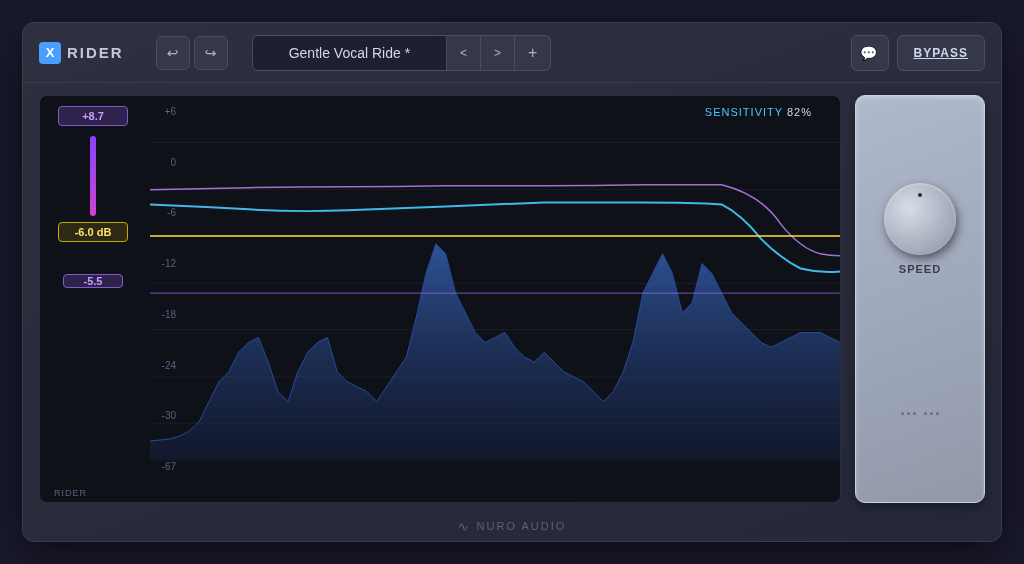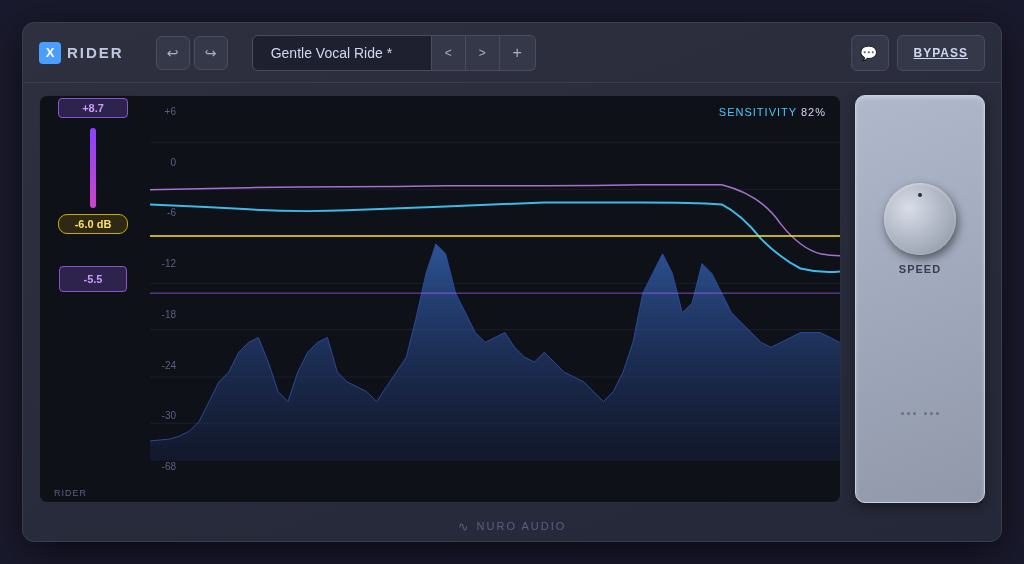--- a/index.html
+++ b/index.html
@@ -78,21 +78,21 @@
       align-items: center;
       gap: 0;
       margin-left: 12px;
     }
     .preset-name {
       background: #1e2030;
       border: 1px solid #4a4d60;
       border-radius: 6px 0 0 6px;
       color: #d0d8f0;
       font-size: 14px;
-      padding: 6px 18px;
+      padding: 6px 36px;
       height: 36px;
       display: flex;
       align-items: center;
       min-width: 180px;
     }
     .nav-btn {
       width: 34px;
       height: 36px;
       background: #353848;
       border: 1px solid #4a4d60;
@@ -164,21 +164,21 @@
       flex: 1;
       background: #0f1118;
       border-radius: 8px;
       border: 1px solid #2a2d3a;
       position: relative;
       overflow: hidden;
     }
     .sensitivity-label {
       position: absolute;
       top: 10px;
-      right: 14px;
+      right: 28px;
       font-size: 11px;
       letter-spacing: 1px;
       color: #4ac8ff;
     }
     .sensitivity-value {
       color: #d0d8f0;
     }
     
     .db-scale {
       position: absolute;
@@ -198,21 +198,21 @@
     .db-text {
       color: #5a6080;
       font-size: 10px;
       width: 26px;
       text-align: right;
     }
     
     .input-strip {
       position: absolute;
       left: 8px;
-      top: 2px;
+      top: 10px;
       bottom: 20px;
       width: 90px;
       display: flex;
       flex-direction: column;
       align-items: center;
       gap: 6px;
     }
     .level-badge {
       background: rgba(120,80,200,0.3);
       border: 1px solid #8855cc;
@@ -220,37 +220,37 @@
       color: #cc99ff;
       font-size: 11px;
       padding: 3px 8px;
       font-weight: 600;
       width: 70px;
       text-align: center;
     }
     .threshold-badge {
       background: rgba(220,180,0,0.15);
       border: 1.5px solid #ccaa00;
-      border-radius: 9px;
+      border-radius: 4px;
       color: #ffe066;
       font-size: 11px;
       padding: 3px 8px;
       font-weight: 600;
       width: 70px;
       text-align: center;
     }
     .level-badge-2 {
       background: rgba(120,80,200,0.3);
       border: 1px solid #8855cc;
       border-radius: 4px;
       color: #cc99ff;
       font-size: 11px;
-      padding: 6px 8px;
+      padding: 0 8px;
       font-weight: 600;
-      width: 68px;
+      width: 60px;
       text-align: center;
     }
     
     .meter-bar {
       width: 6px;
       height: 80px;
       background: linear-gradient(to top, #cc44cc, #8844ff);
       border-radius: 3px;
       margin-top: 4px;
     }
@@ -407,21 +407,21 @@
         <div class="db-line">
             <span class="db-text">-18</span>
           </div>
         <div class="db-line">
             <span class="db-text">-24</span>
           </div>
         <div class="db-line">
             <span class="db-text">-30</span>
           </div>
         <div class="db-line">
-            <span class="db-text">-68</span>
+            <span class="db-text">-67</span>
           </div>
       </div>
 
       <svg class="viz-svg" viewBox="0 0 700 380" preserveAspectRatio="none">
 
         <line x1="0" y1="47" x2="700" y2="47" stroke="#2a2d3a" stroke-width="0.5"></line>
         <line x1="0" y1="95" x2="700" y2="95" stroke="#2a2d3a" stroke-width="0.5"></line>
         <line x1="0" y1="142" x2="700" y2="142" stroke="#ccaa00" stroke-width="1" stroke-dasharray="none" opacity="0.7"></line>
         <line x1="0" y1="190" x2="700" y2="190" stroke="#2a2d3a" stroke-width="0.5"></line>
         <line x1="0" y1="237" x2="700" y2="237" stroke="#2a2d3a" stroke-width="0.5"></line>

